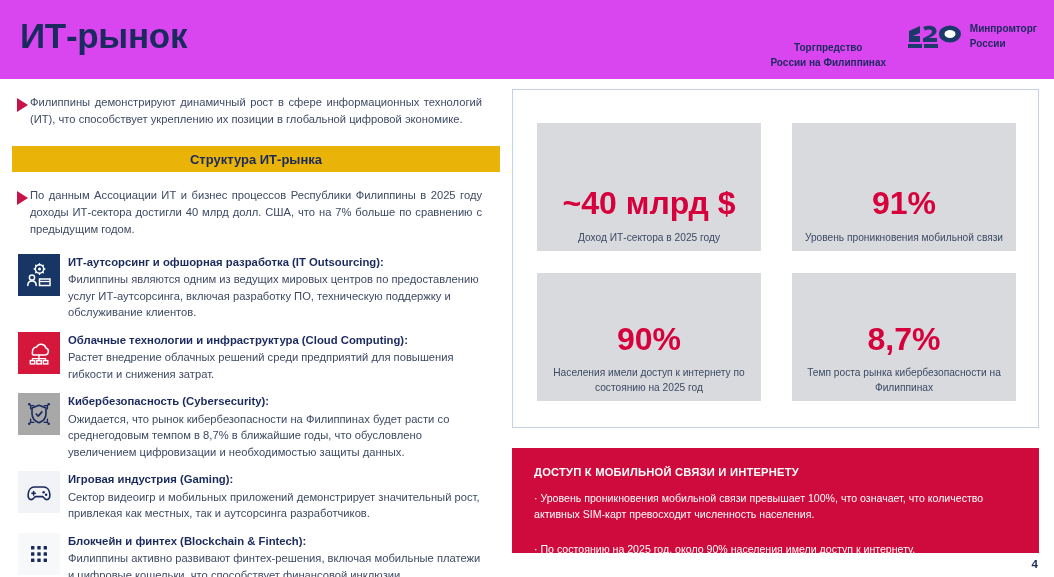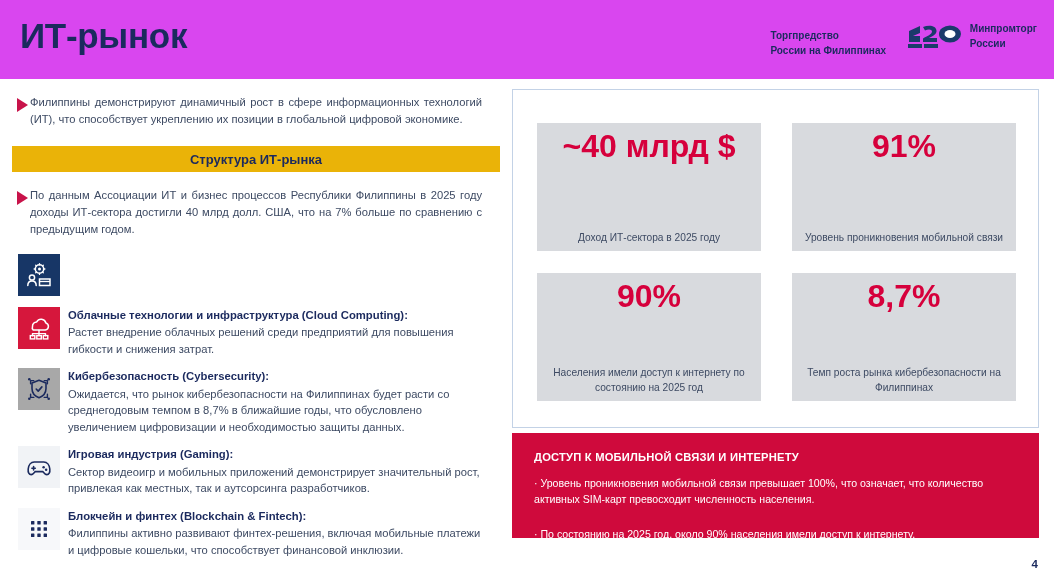--- a/index.html
+++ b/index.html
@@ -20,22 +20,22 @@
     position: absolute; left: 0; top: 0;
     width: 1054px; height: 79px;
     background: #d946ef;
   }
   .slide-title {
     position: absolute; left: 20px; top: 16px;
     font-size: 35px; font-weight: bold;
     color: #1b2a5e; letter-spacing: -0.3px;
   }
   .tp-label {
-    position: absolute; right: 168px; top: 29px;
-    text-align: left;
+    position: absolute; right: 168px; top: 41px;
+    text-align: center;
     font-size: 10px; font-weight: bold;
     line-height: 1.45;
     color: #1b2a5e;
     white-space: pre-line;
   }
   .logo-wrap {
     position: absolute; right: 17px; top: 22px;
     display: flex; align-items: center; gap: 7px;
   }
   .logo-mark { width: 56px; height: 26px; display: block; }
@@ -114,37 +114,37 @@
     position: absolute; left: 24px; top: 33px;
     width: 479px;
     display: grid;
     grid-template-columns: 224px 224px;
     grid-template-rows: 128px 128px;
     column-gap: 31px; row-gap: 22px;
   }
   .stat-card {
     background: #d8dade;
     display: flex; flex-direction: column;
-    align-items: center; justify-content: space-between;
+    align-items: center; justify-content: flex-end;
     padding: 6px 10px;
   }
   .stat-value {
     font-size: 32px; font-weight: bold;
     color: #d6003c; line-height: 1.1;
     white-space: nowrap;
   }
   .stat-label {
     margin-top: 9px;
     font-size: 10.2px; line-height: 1.42;
     color: #3d4a63; text-align: center;
   }
 
   
   .red-box {
-    position: absolute; left: 512px; top: 433px;
+    position: absolute; left: 512px; top: 448px;
     width: 527px; height: 105px;
     background: #cf0a3c;
     padding: 18px 22px 0 22px;
   }
   .red-title {
     font-size: 11.2px; font-weight: bold; color: #ffffff;
     letter-spacing: 0.2px;
   }
   .red-line {
     margin-top: 13px;
@@ -203,20 +203,24 @@
           <svg width="26" height="26" viewBox="0 0 26 26">
             <circle cx="13.5" cy="7" r="4.2" fill="none" stroke="#ffffff" stroke-width="1.5"></circle>
             <circle cx="13.5" cy="7" r="1.5" fill="#ffffff"></circle>
             <path d="M13.5 1.6 v1.3 M13.5 11.1 v1.3 M8.1 7 h1.3 M17.6 7 h1.3 M9.7 3.2 l0.9 0.9 M16.4 9.9 l0.9 0.9 M17.3 3.2 l-0.9 0.9 M10.6 9.9 l-0.9 0.9" stroke="#ffffff" stroke-width="1.3" stroke-linecap="round"></path>
             <circle cx="6" cy="15.5" r="2.6" fill="none" stroke="#ffffff" stroke-width="1.5"></circle>
             <path d="M1.8 23.5 c0-3 1.9-4.6 4.2-4.6 s4.2 1.6 4.2 4.6" fill="none" stroke="#ffffff" stroke-width="1.5" stroke-linecap="round"></path>
             <rect x="13.5" y="17" width="10.5" height="6.5" fill="none" stroke="#ffffff" stroke-width="1.5"></rect>
             <path d="M13.5 19.5 h10.5" stroke="#ffffff" stroke-width="1.3"></path>
           </svg>
         </div>
+        <div class="feature-body">
+          <div class="feature-title">ИТ-аутсорсинг и офшорная разработка (IT Outsourcing):</div>
+          <div class="feature-desc">Филиппины являются одним из ведущих мировых центров по предоставлению услуг ИТ-аутсорсинга, включая разработку ПО, техническую поддержку и обслуживание клиентов.</div>
+        </div>
       </div>
 
       <div class="feature">
         <div class="feature-icon" style="background:#d6173c;">
           <svg width="26" height="26" viewBox="0 0 26 26">
             <path d="M6.5 11.5 a4.3 4.3 0 0 1 4.2-4.6 a5 5 0 0 1 9.2 1.1 a3.6 3.6 0 0 1 -0.6 7 H7.2 a3.4 3.4 0 0 1 -0.7 -3.5 Z" fill="none" stroke="#ffffff" stroke-width="1.5" stroke-linejoin="round"></path>
             <path d="M13 15.2 v3.4 M6.5 18.6 h13 M6.5 18.6 v2.1 M13 18.6 v2.1 M19.5 18.6 v2.1" stroke="#ffffff" stroke-width="1.4" stroke-linecap="round"></path>
             <rect x="4.3" y="20.6" width="4.5" height="3.3" fill="none" stroke="#ffffff" stroke-width="1.4"></rect>
             <rect x="10.8" y="20.6" width="4.5" height="3.3" fill="none" stroke="#ffffff" stroke-width="1.4"></rect>
             <rect x="17.3" y="20.6" width="4.5" height="3.3" fill="none" stroke="#ffffff" stroke-width="1.4"></rect>

